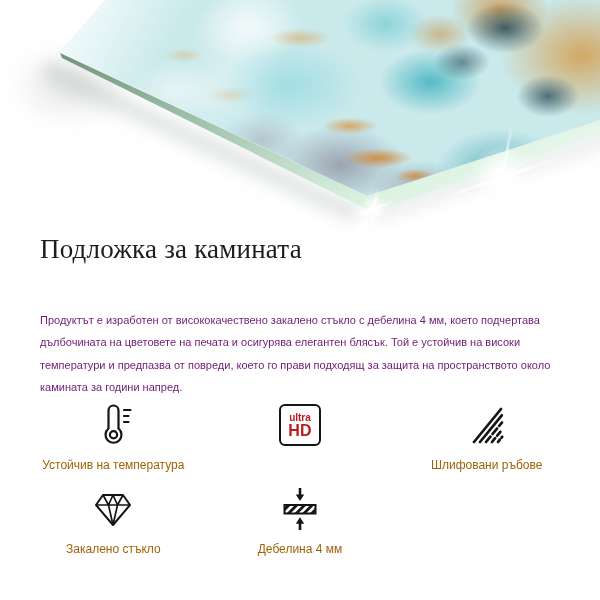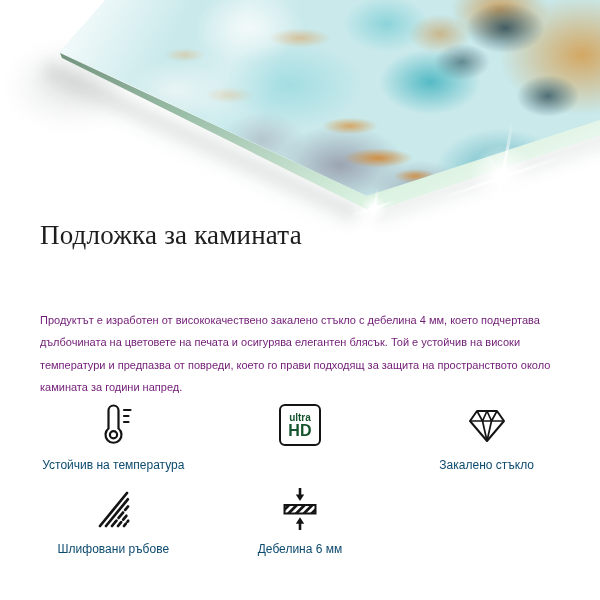--- a/index.html
+++ b/index.html
@@ -88,21 +88,21 @@
            background: linear-gradient(to bottom, rgba(255,255,255,0), #fff 50%, rgba(255,255,255,0)); }
   .sp-d2 { width: 2px; height: 58px; left: -1px; top: -29px; transform: rotate(-35deg); opacity: .8;
            background: linear-gradient(to bottom, rgba(255,255,255,0), #fff 50%, rgba(255,255,255,0)); }
   .sparkle.small { left: 374px; top: 208px; }
   .sparkle.small .sp-glow { width: 30px; height: 30px; left: -15px; top: -15px; }
   .sparkle.small .sp-v { height: 40px; top: -20px; }
   .sparkle.small .sp-h { width: 46px; left: -23px; }
 
   
   .title {
-    position: absolute; left: 40px; top: 218px; width: 530px;
+    position: absolute; left: 40px; top: 232px; width: 530px;
     font-family: "Liberation Serif", serif;
     font-weight: 400;
     font-size: 27px; line-height: 34px;
     color: #1d1d1d;
     letter-spacing: .2px;
   }
   .desc {
     position: absolute; left: 40px; top: 309px; width: 528px;
     font-size: 11px; line-height: 22.4px;
     color: #701a75;
@@ -118,29 +118,29 @@
   .feature {
     display: flex; flex-direction: column; align-items: center;
   }
   .icon-wrap {
     height: 50px; width: 50px;
     display: flex; align-items: center; justify-content: center;
   }
   .feature .label {
     margin-top: 8px;
     font-size: 12px; line-height: 14px;
-    color: #0c4a6e;
+    color: #a16207;
     text-align: right;
     white-space: nowrap;
   }
   .uhd-box {
     width: 42px; height: 42px;
     border: 2.5px solid #141414; border-radius: 6px;
     display: flex; flex-direction: column; align-items: center; justify-content: center;
-    color: #14532d;
+    color: #b91c1c;
   }
   .uhd-box .u  { font-size: 10px; font-weight: 700; line-height: 11px; }
   .uhd-box .hd { font-size: 16px; font-weight: 800; line-height: 16px; letter-spacing: .3px; }
   svg { display: block; }
 </style>
 </head>
 <body>
 
 <div class="hero">
   <div class="shadow-corner"></div>
@@ -186,52 +186,52 @@
       <div class="uhd-box">
         <span class="u">ultra</span>
         <span class="hd">HD</span>
       </div>
     </div>
   </div>
 
 
   <div class="feature">
     <div class="icon-wrap">
-      <svg width="48" height="48" viewBox="0 0 48 48" fill="none" stroke="#141414" stroke-width="2" stroke-linejoin="round">
-        <path d="M14,10 L34,10 L41,20 L24,40 L7,20 Z"></path>
-        <path stroke-width="1.7" d="M7,20 L41,20 M14,10 L19.5,20 M24,10 L19.5,20 M24,10 L28.5,20 M34,10 L28.5,20 M19.5,20 L24,40 M28.5,20 L24,40"></path>
-      </svg>
-    </div>
-    <div class="label">Закалено стъкло</div>
-  </div>
-
-  <div class="feature">
-    <div class="icon-wrap">
       <svg width="48" height="48" viewBox="0 0 48 48" fill="none" stroke="#141414" stroke-width="2.7" stroke-linecap="round">
         <line x1="11" y1="41" x2="38" y2="8"></line>
         <line x1="17" y1="41" x2="38.8" y2="14.3"></line>
         <line x1="23" y1="41" x2="39" y2="21.5" stroke-dasharray="7,3.4"></line>
         <line x1="29" y1="41" x2="39" y2="28.8" stroke-dasharray="5,3.2"></line>
         <line x1="35" y1="41" x2="39.2" y2="35.8" stroke-dasharray="3,2.6"></line>
       </svg>
     </div>
     <div class="label">Шлифовани ръбове</div>
+  </div>
+
+  <div class="feature">
+    <div class="icon-wrap">
+      <svg width="48" height="48" viewBox="0 0 48 48" fill="none" stroke="#141414" stroke-width="2" stroke-linejoin="round">
+        <path d="M14,10 L34,10 L41,20 L24,40 L7,20 Z"></path>
+        <path stroke-width="1.7" d="M7,20 L41,20 M14,10 L19.5,20 M24,10 L19.5,20 M24,10 L28.5,20 M34,10 L28.5,20 M19.5,20 L24,40 M28.5,20 L24,40"></path>
+      </svg>
+    </div>
+    <div class="label">Закалено стъкло</div>
   </div>
 
   <div class="feature">
     <div class="icon-wrap">
       <svg width="48" height="48" viewBox="0 0 48 48">
         <defs>
           <pattern id="h4" width="5.5" height="5.5" patternUnits="userSpaceOnUse" patternTransform="rotate(45)">
             <rect x="0" y="0" width="2.8" height="5.5" fill="#141414"></rect>
           </pattern>
         </defs>
         <rect x="8.5" y="20" width="31" height="8.5" fill="url(#h4)" stroke="#141414" stroke-width="2"></rect>
         <line x1="24" y1="3" x2="24" y2="10" stroke="#141414" stroke-width="2.6"></line>
         <polygon points="19.8,9.5 28.2,9.5 24,16" fill="#141414"></polygon>
         <line x1="24" y1="45" x2="24" y2="38" stroke="#141414" stroke-width="2.6"></line>
         <polygon points="19.8,38.8 28.2,38.8 24,32.3" fill="#141414"></polygon>
       </svg>
     </div>
-    <div class="label">Дебелина 6 мм</div>
+    <div class="label">Дебелина 4 мм</div>
   </div>
 
 </div>
 
 </body></html>

